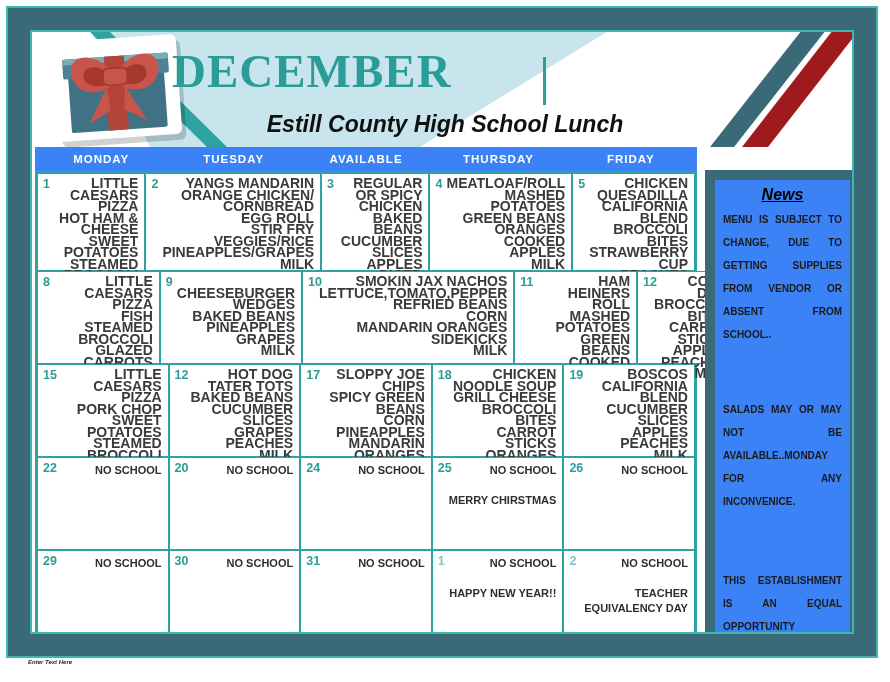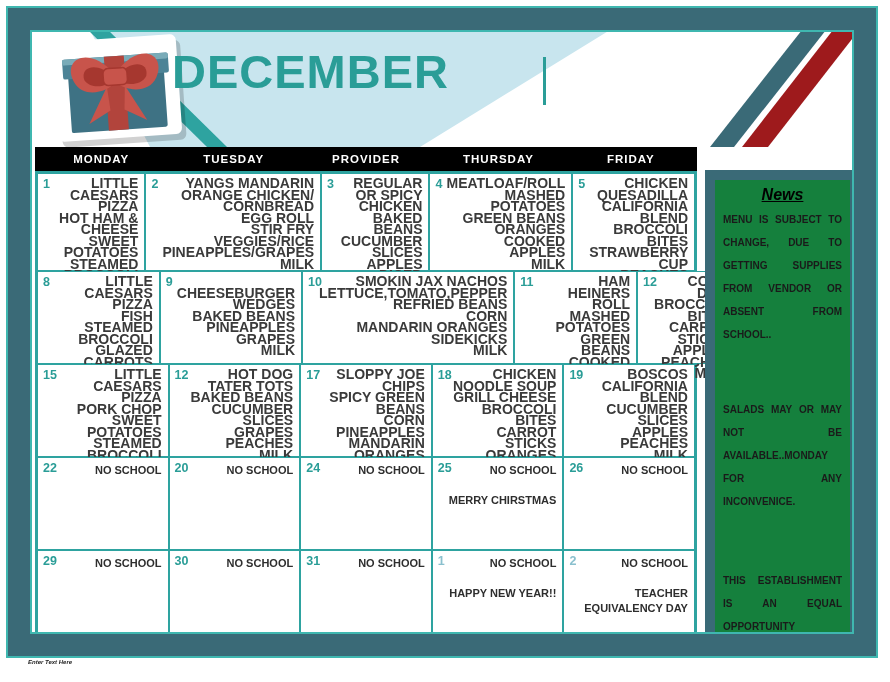--- a/index.html
+++ b/index.html
@@ -7,49 +7,49 @@
         font-family:"Liberation Sans",sans-serif;}
 
   
   .frame{position:absolute;left:8px;top:8px;width:868px;height:648px;box-sizing:border-box;
          border:22px solid #3A6A77;outline:2px solid #3FB7B0;
          box-shadow:inset 0 0 0 2px #3FB7B0;pointer-events:none;z-index:30;}
 
   
   .header-art{position:absolute;left:30px;top:30px;width:824px;height:117px;z-index:1;}
   .month-title{position:absolute;left:172px;top:44px;z-index:2;
-      font-family:Liberation Sans, sans-serif;font-weight:bold;font-size:47px;color:#2A9D97;letter-spacing:1px;}
+      font-family:Liberation Serif, serif;font-weight:bold;font-size:47px;color:#2A9D97;letter-spacing:1px;}
   .title-divider{position:absolute;left:543px;top:57px;width:3px;height:48px;background:#2A9D97;z-index:2;}
   .year-title{position:absolute;left:558px;top:46px;z-index:2;
       font-family:"Liberation Sans",sans-serif;font-weight:300;font-size:46px;color:#3AA4A4;letter-spacing:2px;}
   .subtitle{position:absolute;left:200px;top:111px;width:490px;text-align:center;z-index:2;
       font-size:23px;font-weight:bold;font-style:italic;color:#101010;}
 
   
-  .dayband{position:absolute;left:35px;top:147px;width:662px;height:24px;background:#000000;
+  .dayband{position:absolute;left:35px;top:147px;width:662px;height:24px;background:#3b82f6;
       display:flex;z-index:2;}
   .dayband-cell{flex:1;color:#fff;font-size:11.5px;font-weight:bold;letter-spacing:1px;
       display:flex;align-items:center;justify-content:center;}
 
   
   .grid{position:absolute;left:35px;top:171px;width:662px;z-index:2;background:#2EA3A0;
       border:2px solid #2EA3A0;box-sizing:border-box;}
   .cal-row{display:flex;}
   .cal-row.r1 .cell{height:96px;}
   .cal-row .cell{height:91px;}
   .cell{flex:1;background:#ffffff;border:1px solid #2EA3A0;position:relative;box-sizing:content-box;}
   .daynum{position:absolute;left:5px;top:3px;font-size:12.5px;font-weight:bold;color:#2A9D97;}
   .daynum.jan{color:#8AC0CE;}
   .menu{margin:4px 6px 0 16px;text-align:right;font-size:14px;font-weight:bold;
       color:#3A3A3A;line-height:11.5px;letter-spacing:0px;}
   .cell.noschool .menu{font-size:11px;line-height:15px;color:#2E2E2E;margin-top:5px;}
 
   
   .sidebar{position:absolute;left:705px;top:170px;width:155px;height:475px;box-sizing:border-box;
-      background:#15803d;border:10px solid #3A6A77;z-index:2;padding:6px 8px;}
+      background:#3b82f6;border:10px solid #3A6A77;z-index:2;padding:6px 8px;}
   .news-title{text-align:center;font-size:16px;font-weight:bold;font-style:italic;
       text-decoration:underline;color:#000;margin-bottom:4px;}
   .news-p{margin:0;font-size:10px;font-weight:bold;color:#1a1a1a;line-height:23px;
       text-align:justify;}
   .news-p.p2{margin-top:52px;}
   .news-p.p3{margin-top:56px;}
 
   .footer-note{position:absolute;left:28px;top:659px;font-size:6px;font-style:italic;
       font-weight:bold;color:#222;z-index:2;}
 </style>
@@ -79,25 +79,26 @@
       <path d="M61 36 C36 4, 8 18, 20 42 C28 58, 52 54, 61 44 Z" fill="#C8544B"></path>
       <path d="M61 36 C86 4, 114 18, 102 42 C94 58, 70 54, 61 44 Z" fill="#C8544B"></path>
       <path d="M59 38 C44 22, 26 26, 30 40 C36 50, 52 48, 59 42 Z" fill="#A6372F"></path>
       <path d="M63 38 C78 22, 96 26, 92 40 C86 50, 70 48, 63 42 Z" fill="#A6372F"></path>
       <rect x="49" y="30" width="24" height="17" rx="5" fill="#C8544B" stroke="#A6372F" stroke-width="1.5"></rect>
     </g>
   </svg>
 
   <div class="month-title">DECEMBER</div>
   <div class="title-divider"></div>
+  <div class="subtitle">Estill County High School Lunch</div>
 
   <div class="dayband">
     <div class="dayband-cell">MONDAY</div>
     <div class="dayband-cell">TUESDAY</div>
-    <div class="dayband-cell">PROVIDER</div>
+    <div class="dayband-cell">AVAILABLE</div>
     <div class="dayband-cell">THURSDAY</div>
     <div class="dayband-cell">FRIDAY</div>
   </div>
 
   <div class="grid">
     <div class="cal-row r1">
       <div class="cell">
         <span class="daynum">1</span>
         <div class="menu">LITTLE CAESARS PIZZA<br>HOT HAM &amp; CHEESE<br>SWEET POTATOES<br>STEAMED BROCCOLI<br>MANDARIN ORANGES<br>SIDEKICKS<br>MILK</div>
       </div>

